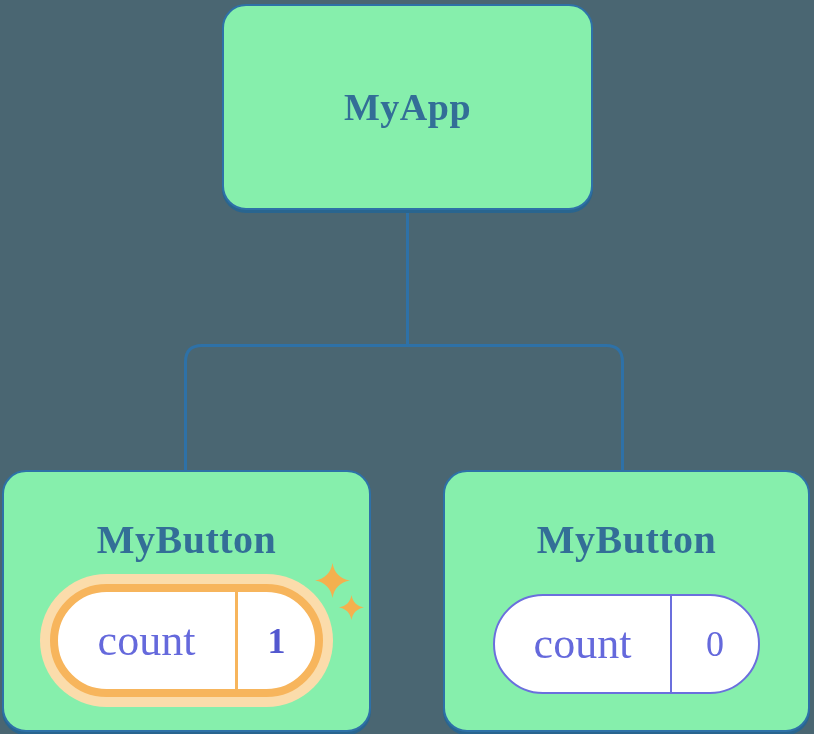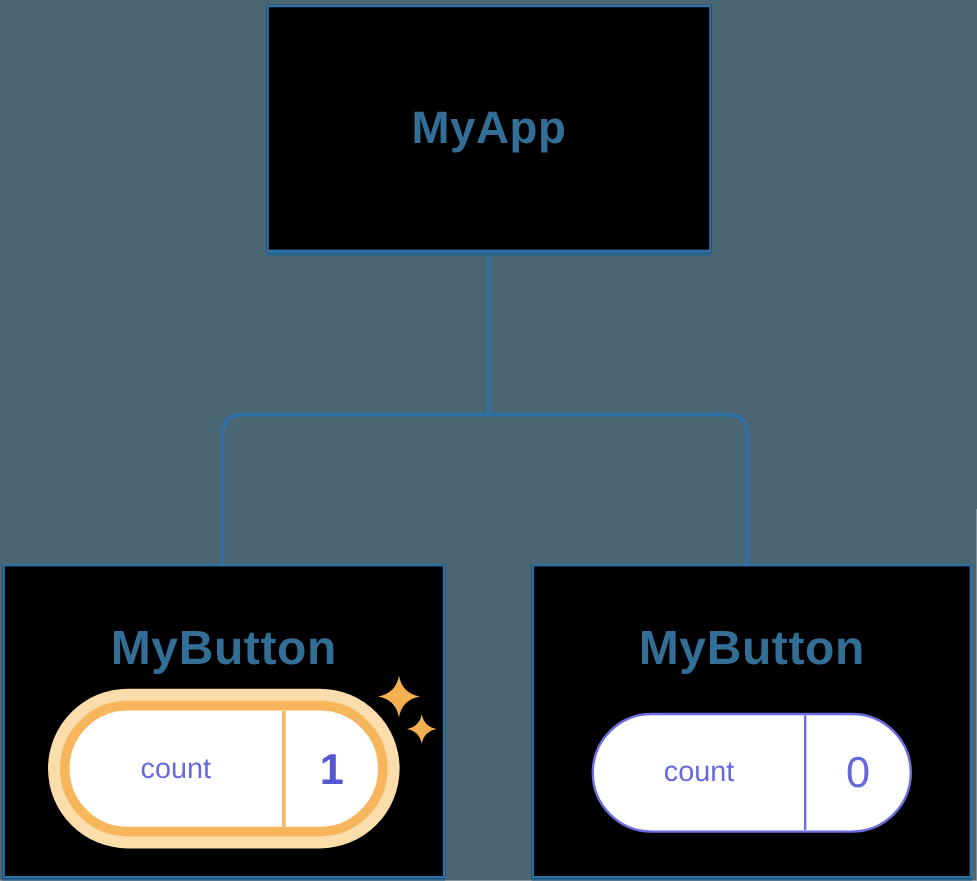--- a/index.html
+++ b/index.html
@@ -15,28 +15,29 @@
     overflow: hidden;
   }
   .connectors {
     position: absolute;
     left: 0; top: 0;
     width: 814px; height: 734px;
     pointer-events: none;
   }
   .card {
     position: absolute;
-    background: #000000;
+    background: #86efac;
     border: 2px solid #2e71a7;
-    border-radius: 0;
+    border-radius: 24px;
     box-shadow: 0 3px 0 #29658f;
     box-sizing: border-box;
     display: flex;
     flex-direction: column;
     align-items: center;
+    font-family: Liberation Serif, serif;
   }
   .card.root {
     left: 222px; top: 4px;
     width: 371px; height: 206px;
     justify-content: center;
   }
   .card.child-left {
     left: 2px; top: 470px;
     width: 369px; height: 262px;
   }
@@ -117,21 +118,21 @@
     background: #6b6fdd;
   }
   .pill-plain .state-value-cell {
     width: 86px;
     display: flex;
     align-items: center;
     justify-content: center;
   }
   .state-key {
     color: #6569dc;
-    font-size: 24px;
+    font-size: 44px;
     line-height: 1;
   }
   .state-value {
     color: #6569dc;
     font-size: 36px;
     line-height: 1;
   }
   .state-value.bold {
     font-weight: 700;
     color: #5358cf;

